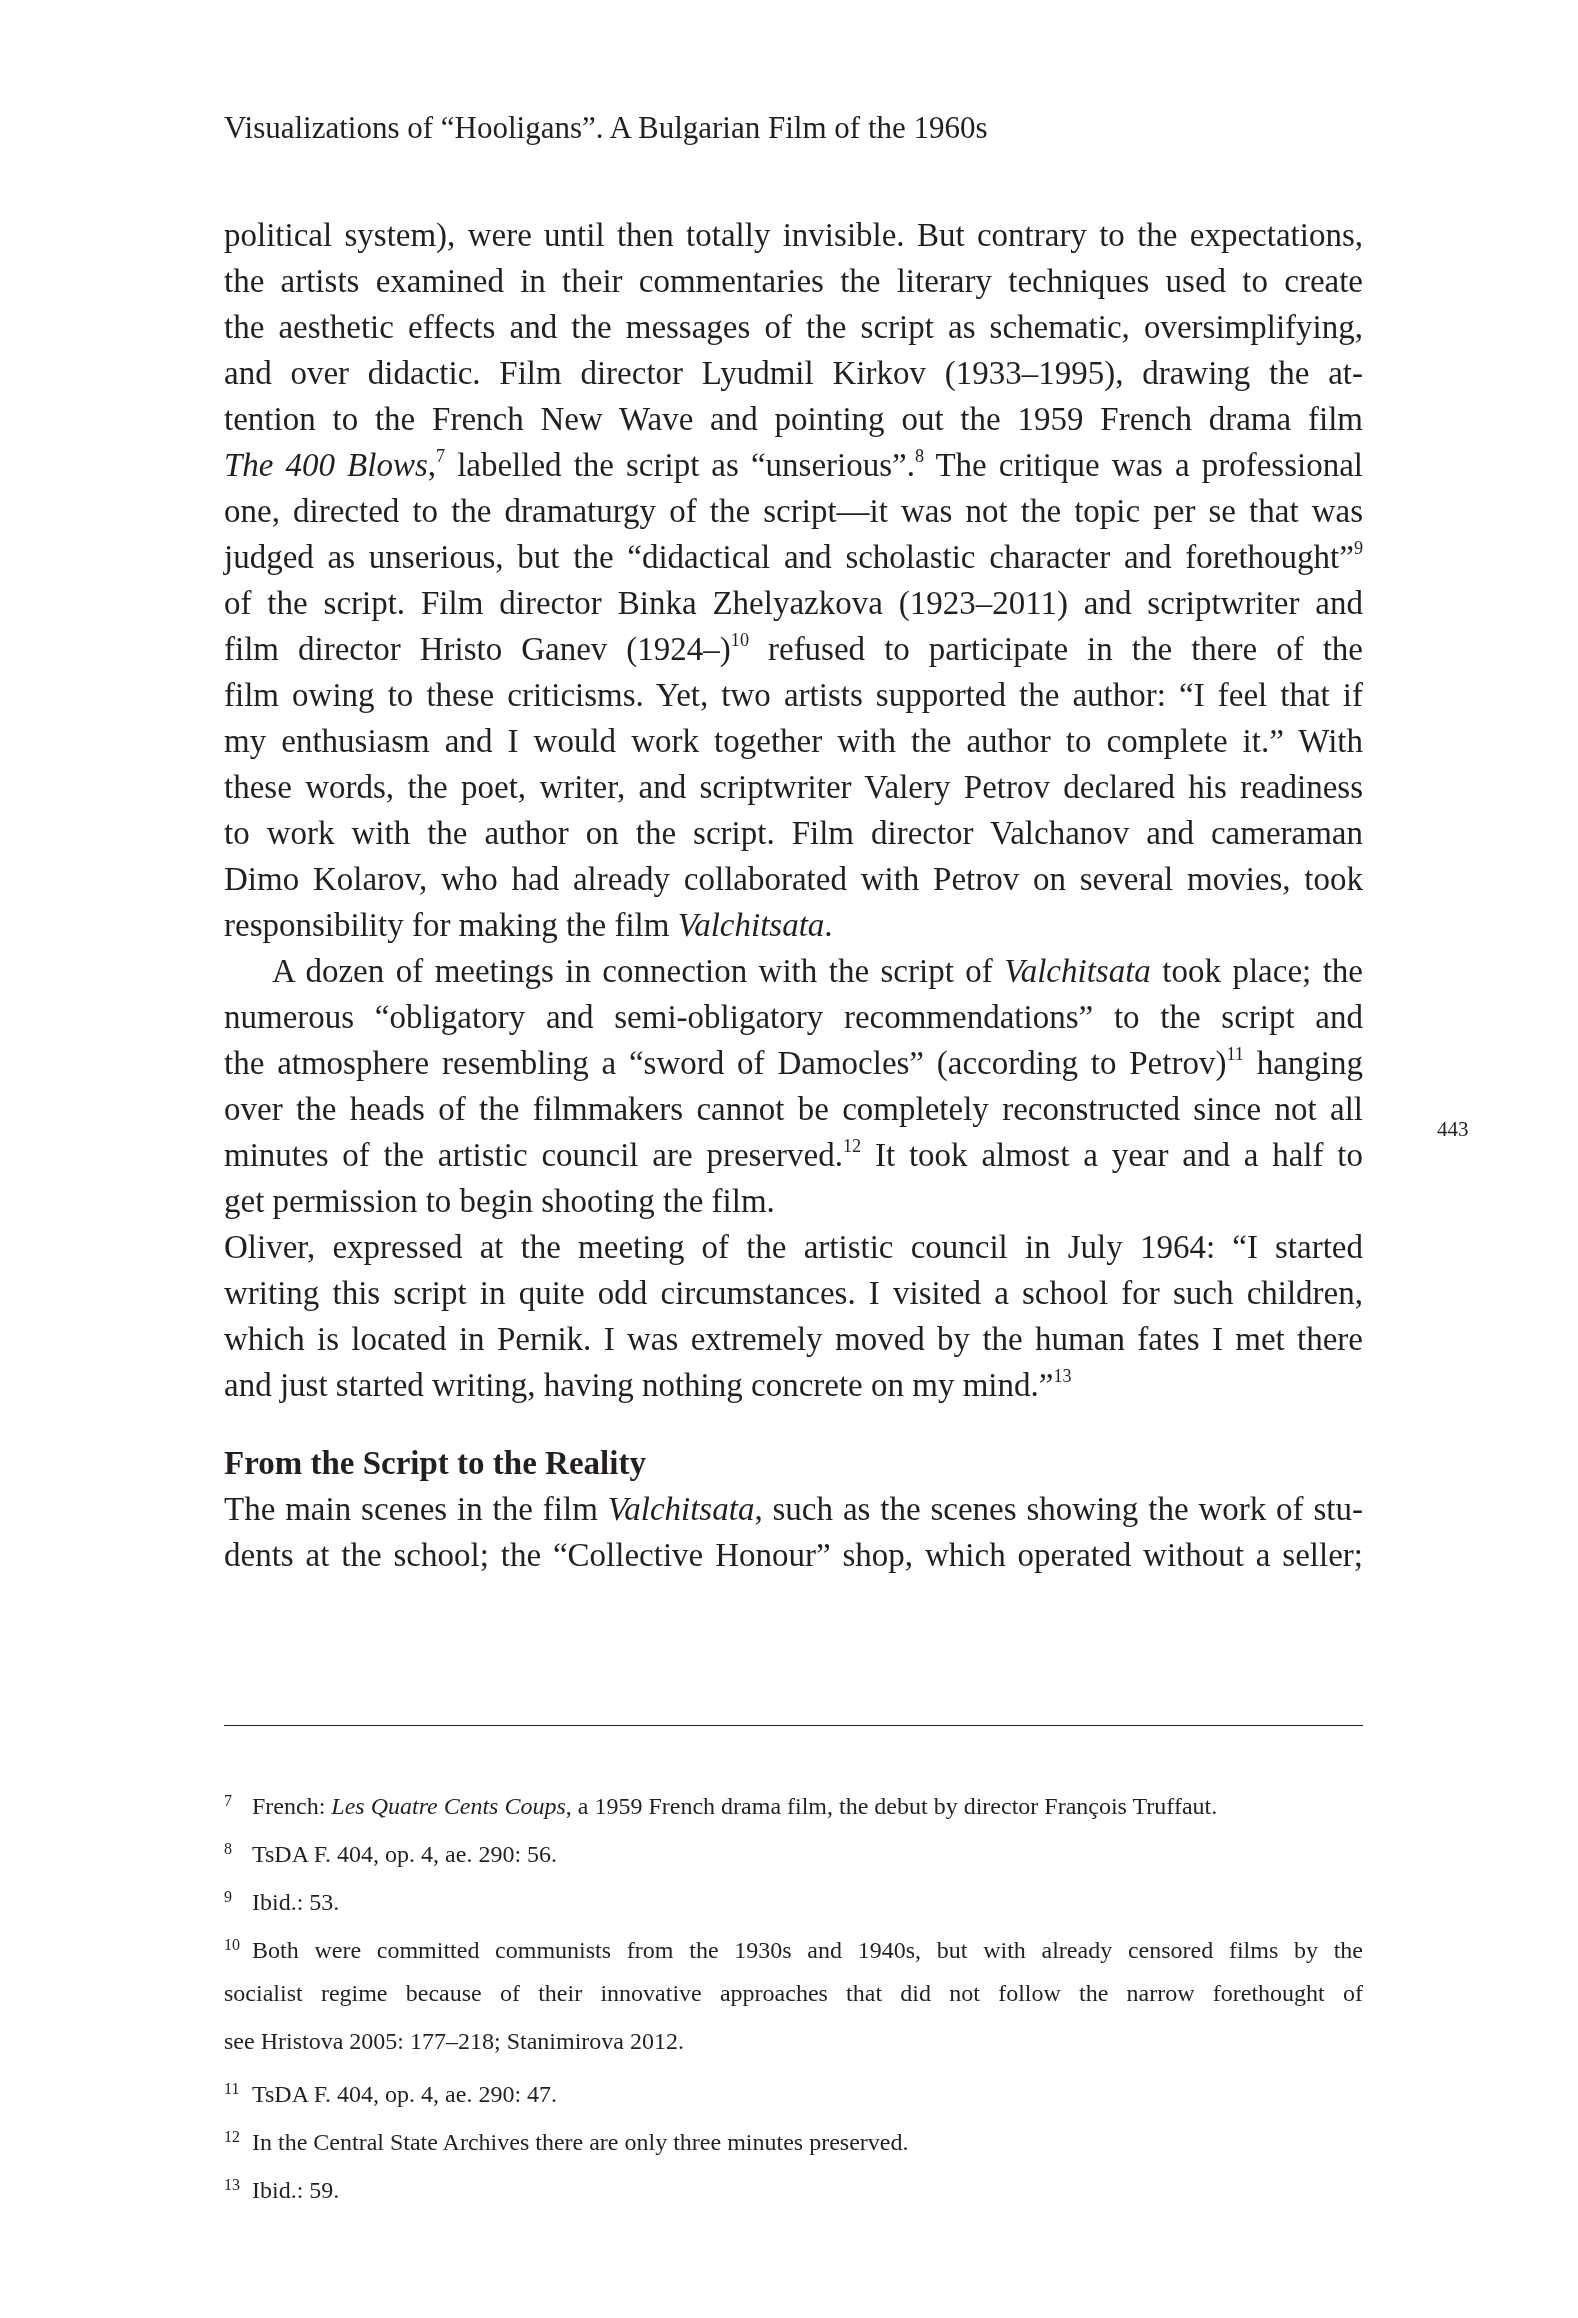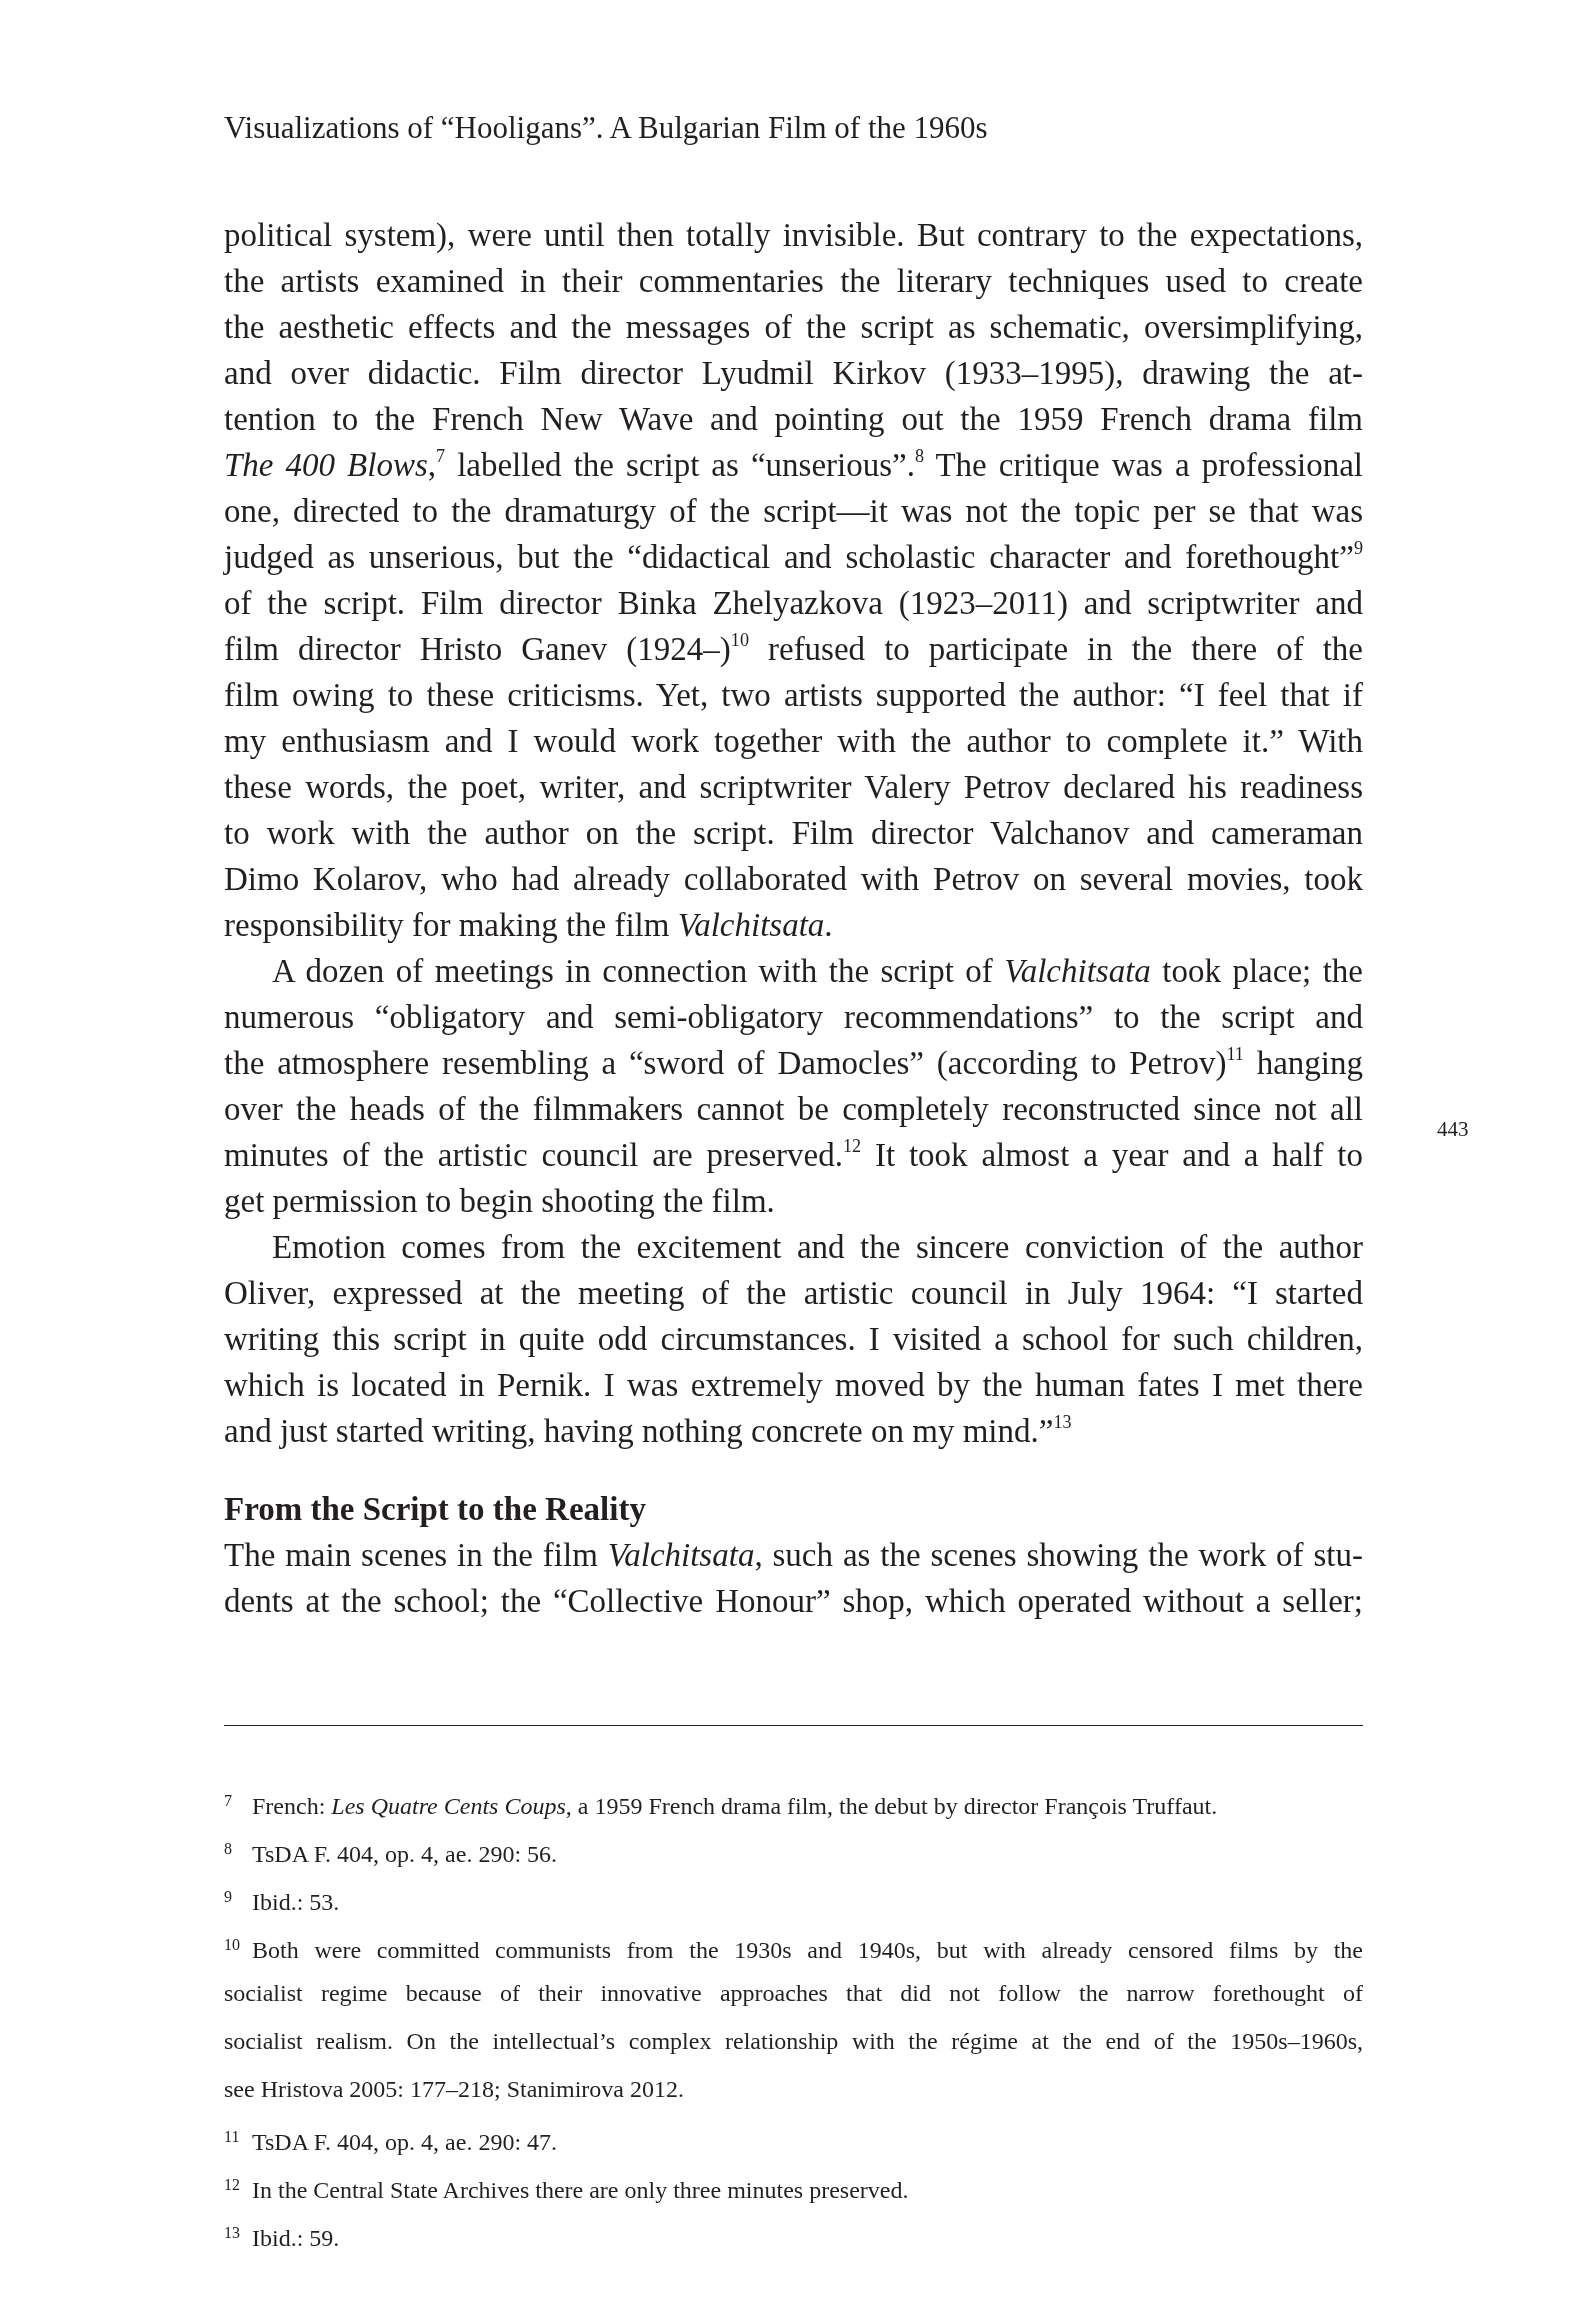--- a/index.html
+++ b/index.html
@@ -49,21 +49,20 @@
     </div>
   <div>
       <div class="line indent"><span>A dozen of meetings in connection with the script of </span><span class="it">Valchitsata</span><span> took place; the</span></div>
       <div class="line"><span>numerous “obligatory and semi-obligatory recommendations” to the script and</span></div>
       <div class="line"><span>the atmosphere resembling a “sword of Damocles” (according to Petrov)</span><sup>11</sup><span> hanging</span></div>
       <div class="line"><span>over the heads of the filmmakers cannot be completely reconstructed since not all</span></div>
       <div class="line"><span>minutes of the artistic council are preserved.</span><sup>12</sup><span> It took almost a year and a half to</span></div>
       <div class="line last"><span>get permission to begin shooting the film.</span></div>
     </div>
   <div>
-      <div class="line indent"><span>Emotion comes from the excitement and the sincere conviction of the author</span></div>
       <div class="line"><span>Oliver, expressed at the meeting of the artistic council in July 1964: “I started</span></div>
       <div class="line"><span>writing this script in quite odd circumstances. I visited a school for such children,</span></div>
       <div class="line"><span>which is located in Pernik. I was extremely moved by the human fates I met there</span></div>
       <div class="line last"><span>and just started writing, having nothing concrete on my mind.”</span><sup>13</sup></div>
     </div>
   <div class="gap"></div>
   <div class="line heading">From the Script to the Reality</div>
   <div>
       <div class="line"><span>The main scenes in the film </span><span class="it">Valchitsata</span><span>, such as the scenes showing the work of stu-</span></div>
       <div class="line"><span>dents at the school; the “Collective Honour” shop, which operated without a seller;</span></div>
@@ -77,21 +76,20 @@
     </div>
     <div>
       <div class="fn-line last"><span class="fn-num">8</span><span>TsDA F. 404, op. 4, ae. 290: 56.</span></div>
     </div>
     <div>
       <div class="fn-line last"><span class="fn-num">9</span><span>Ibid.: 53.</span></div>
     </div>
     <div>
       <div class="fn-line"><span class="fn-num">10</span><span>Both were committed communists from the 1930s and 1940s, but with already censored films by the</span></div>
       <div class="fn-line"><span>socialist regime because of their innovative approaches that did not follow the narrow forethought of</span></div>
-      <div class="fn-line"><span>socialist realism. On the intellectual’s complex relationship with the régime at the end of the 1950s–1960s,</span></div>
       <div class="fn-line last"><span>see Hristova 2005: 177–218; Stanimirova 2012.</span></div>
     </div>
     <div>
       <div class="fn-line last"><span class="fn-num">11</span><span>TsDA F. 404, op. 4, ae. 290: 47.</span></div>
     </div>
     <div>
       <div class="fn-line last"><span class="fn-num">12</span><span>In the Central State Archives there are only three minutes preserved.</span></div>
     </div>
     <div>
       <div class="fn-line last"><span class="fn-num">13</span><span>Ibid.: 59.</span></div>

